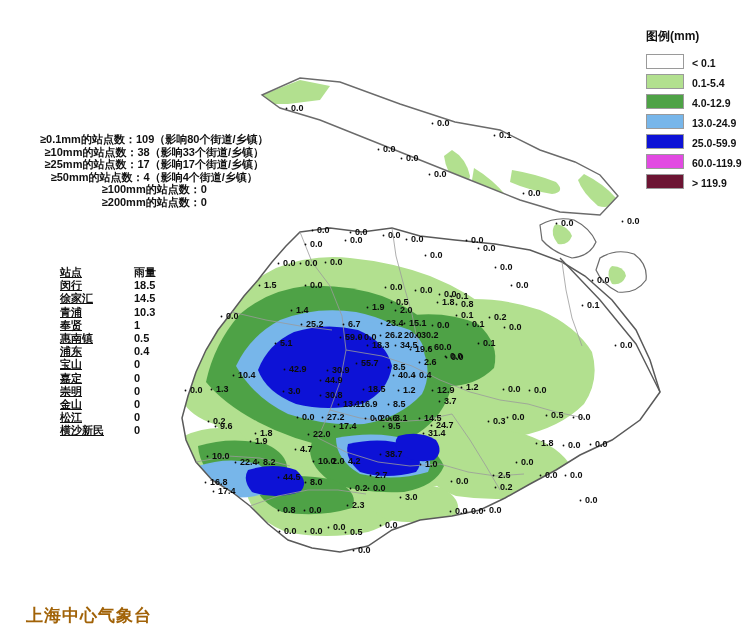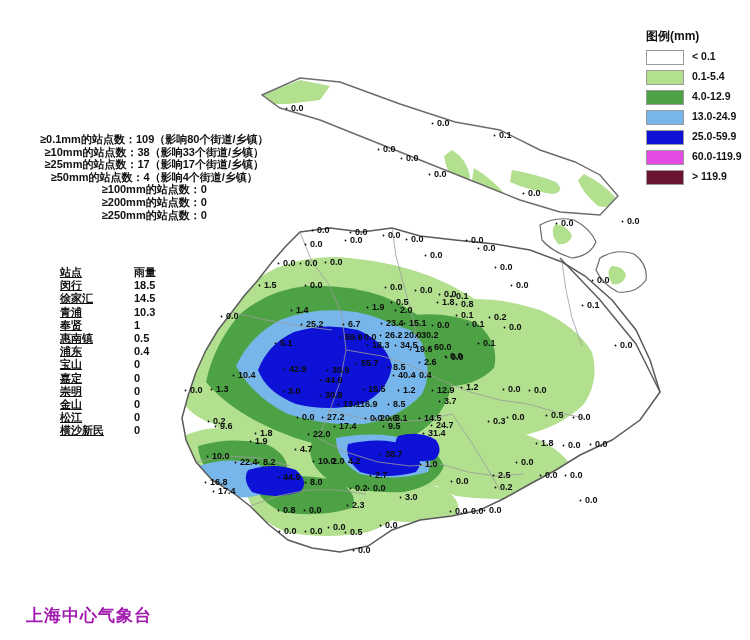--- a/index.html
+++ b/index.html
@@ -61,41 +61,41 @@
   .st-val  { position: absolute; left: 70px; margin-left: 20px; }
 
   
   #legend-block { position: absolute; left: 646px; top: 28px; }
   #legend-title {
     font-family: "Liberation Sans", "DejaVu Sans", sans-serif;
     font-size: 12px; font-weight: bold; color: #111;
     margin-bottom: 5px; white-space: nowrap;
   }
   .legend-row {
-    display: flex; align-items: flex-start;
+    display: flex; align-items: flex-end;
     height: 19px; margin-bottom: 1px;
   }
   .legend-swatch {
     width: 38px; height: 15px;
     border: 1px solid #9a9a9a;
     box-sizing: border-box;
     flex: 0 0 auto;
   }
   .legend-label {
     margin-left: 8px;
     font-family: "Liberation Sans", "DejaVu Sans", sans-serif;
     font-size: 10.5px; font-weight: bold; color: #111;
     white-space: nowrap;
   }
 
   
   #footer-credit {
     position: absolute; left: 26px; top: 604px;
     font-family: "Liberation Serif", "DejaVu Serif", serif;
-    font-size: 17px; font-weight: bold; color: #a21caf;
+    font-size: 17px; font-weight: bold; color: #a16207;
     letter-spacing: 1px; white-space: nowrap;
   }
 
   
   #map-svg { position: absolute; left: 0; top: 0; }
   .station-label {
     font-family: "Liberation Sans", "DejaVu Sans", sans-serif;
     font-size: 9px;
     font-weight: bold;
     fill: #0c0c0c;
@@ -527,21 +527,20 @@
     </g>
 </svg>
 
 <div id="stats-block">
   <div class="stat-row">≥0.1mm的站点数：109（影响80个街道/乡镇）</div>
   <div class="stat-row">≥10mm的站点数：38（影响33个街道/乡镇）</div>
   <div class="stat-row">≥25mm的站点数：17（影响17个街道/乡镇）</div>
   <div class="stat-row">≥50mm的站点数：4（影响4个街道/乡镇）</div>
   <div class="stat-row">≥100mm的站点数：0</div>
   <div class="stat-row">≥200mm的站点数：0</div>
-  <div class="stat-row">≥250mm的站点数：0</div>
 </div>
 
 <div id="station-table">
   <div class="st-row">
     <span class="st-name">站点</span>
     <span class="st-val">雨量</span>
   </div>
   <div class="st-row">
     <span class="st-name">闵行</span>
     <span class="st-val">18.5</span>

